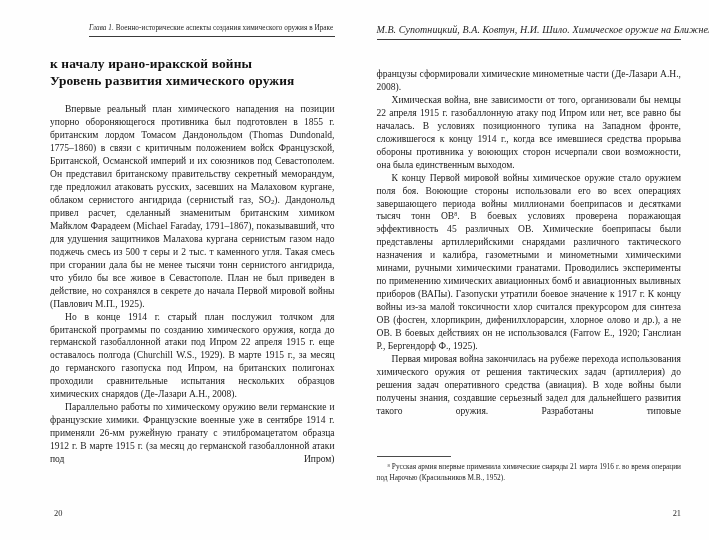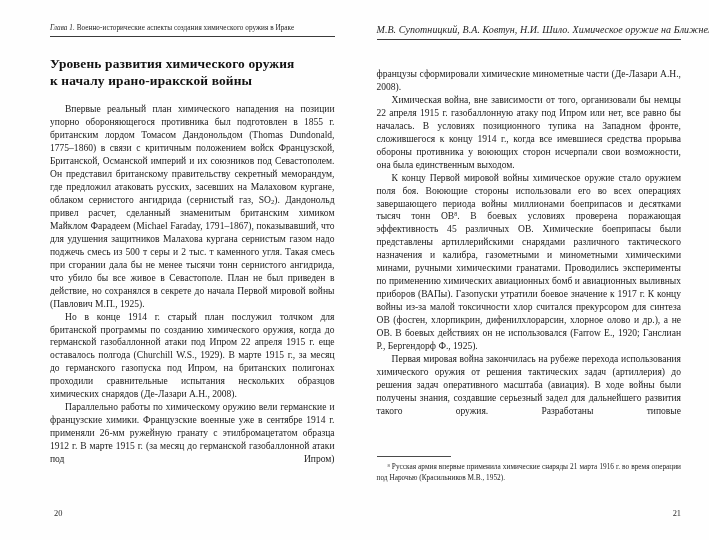--- a/index.html
+++ b/index.html
@@ -34,21 +34,21 @@
   .running-head {
     font-size: 7.2px;
     line-height: 1.2;
     letter-spacing: .06px;
     padding-bottom: 3px;
     border-bottom: 0.8px solid #3a3a3a;
     white-space: nowrap;
     color: #232323;
   }
   .running-head .rh-chapter { font-style: italic; }
-  .rh-left  { text-align: left; }
+  .rh-left  { text-align: left; margin-left: 39px; }
   .rh-right { text-align: center; font-style: italic; font-size: 10px; }
 
   
   .section-title {
     font-weight: bold;
     font-size: 13.4px;
     line-height: 1.32;
     margin-top: 18px;
     margin-bottom: 13px;
     letter-spacing: .15px;
@@ -109,42 +109,42 @@
 
 <div class="spread">
 
   <div class="page page-left">
 
     <div class="running-head rh-left">
       <span class="rh-chapter">Глава 1.</span><span> Военно-исторические аспекты создания химического оружия в Ираке</span>
     </div>
 
     <h1 class="section-title">
+      <span class="tl">к началу ирано-иракской войны</span>
       <span class="tl">Уровень развития химического оружия</span>
-      <span class="tl">к началу ирано-иракской войны</span>
     </h1>
 
     <div class="body-col">
       <p id="lp0">Впервые реальный план химического нападения на позиции упорно обороняющегося противника был подготовлен в 1855 г. британским лордом Томасом Дандонольдом (Thomas Dundonald, 1775–1860) в связи с критичным положением войск Французской, Британской, Османской империй и их союзников под Севастополем. Он представил британскому правительству секретный меморандум, где предложил атаковать русских, засевших на Малаховом кургане, облаком сернистого ангидрида (сернистый газ, SO<sub>2</sub>). Дандонольд привел расчет, сделанный знаменитым британским химиком Майклом Фарадеем (Michael Faraday, 1791–1867), показывавший, что для удушения защитников Малахова кургана сернистым газом надо поджечь смесь из 500 т серы и 2 тыс. т каменного угля. Такая смесь при сгорании дала бы не менее тысячи тонн сернистого ангидрида, что убило бы все живое в Севастополе. План не был приведен в действие, но сохранялся в секрете до начала Первой мировой войны (Павлович М.П., 1925).</p>
       <p id="lp1">Но в конце 1914 г. старый план послужил толчком для британской программы по созданию химического оружия, когда до германской газобаллонной атаки под Ипром 22 апреля 1915 г. еще оставалось полгода (Churchill W.S., 1929). В марте 1915 г., за месяц до германского газопуска под Ипром, на британских полигонах проходили сравнительные испытания нескольких образцов химических снарядов (Де-Лазари А.Н., 2008).</p>
       <p class="last-line-full" id="lp2">Параллельно работы по химическому оружию вели германские и французские химики. Французские военные уже в сентябре 1914 г. применяли 26-мм ружейную гранату с этилбромацетатом образца 1912 г. В марте 1915 г. (за месяц до германской газобаллонной атаки под Ипром)</p>
     </div>
 
     <div class="folio folio-left">20</div>
   </div>
 
   <div class="page page-right">
 
     <div class="running-head rh-right">М.В. Супотницкий, В.А. Ковтун, Н.И. Шило. Химическое оружие на Ближнем Востоке</div>
 
     <div class="body-col col-right-top">
       <p class="cont" id="rp0">французы сформировали химические минометные части (Де-Лазари А.Н., 2008).</p>
       <p id="rp1">Химическая война, вне зависимости от того, организовали бы немцы 22 апреля 1915 г. газобаллонную атаку под Ипром или нет, все равно бы началась. В условиях позиционного тупика на Западном фронте, сложившегося к концу 1914 г., когда все имевшиеся средства прорыва обороны противника у воюющих сторон исчерпали свои возможности, она была единственным выходом.</p>
       <p id="rp2">К концу Первой мировой войны химическое оружие стало оружием поля боя. Воюющие стороны использовали его во всех операциях завершающего периода войны миллионами боеприпасов и десятками тысяч тонн ОВ<sup>8</sup>. В боевых условиях проверена поражающая эффективность 45 различных ОВ. Химические боеприпасы были представлены артиллерийскими снарядами различного тактического назначения и калибра, газометными и минометными химическими минами, ручными химическими гранатами. Проводились эксперименты по применению химических авиационных бомб и авиационных выливных приборов (ВАПы). Газопуски утратили боевое значение к 1917 г. К концу войны из-за малой токсичности хлор считался прекурсором для синтеза ОВ (фосген, хлорпикрин, дифенилхлорарсин, хлорное олово и др.), а не ОВ. В боевых действиях он не использовался (Farrow E., 1920; Ганслиан Р., Бергендорф Ф., 1925).</p>
-      <p class="last-line-full" id="rp3">Первая мировая война закончилась на рубеже перехода использования химического оружия от решения тактических задач (артиллерия) до решения задач оперативного масштаба (авиация). В ходе войны были получены знания, создавшие серьезный задел для дальнейшего развития такого оружия. Разработаны типовые</p>
+      <p class="last-line-full" id="rp3">Первая мировая война закончилась на рубеже перехода использования химического оружия от решения тактических задач (артиллерия) до решения задач оперативного средства (авиация). В ходе войны были получены знания, создавшие серьезный задел для дальнейшего развития такого оружия. Разработаны типовые</p>
     </div>
 
     <div class="footnote">
       <div class="footnote-rule"></div>
       <p id="fn-text"><sup>8</sup> Русская армия впервые применила химические снаряды 21 марта 1916 г. во время операции под Нарочью (Красильников М.В., 1952).</p>
     </div>
 
     <div class="folio folio-right">21</div>
   </div>
 

